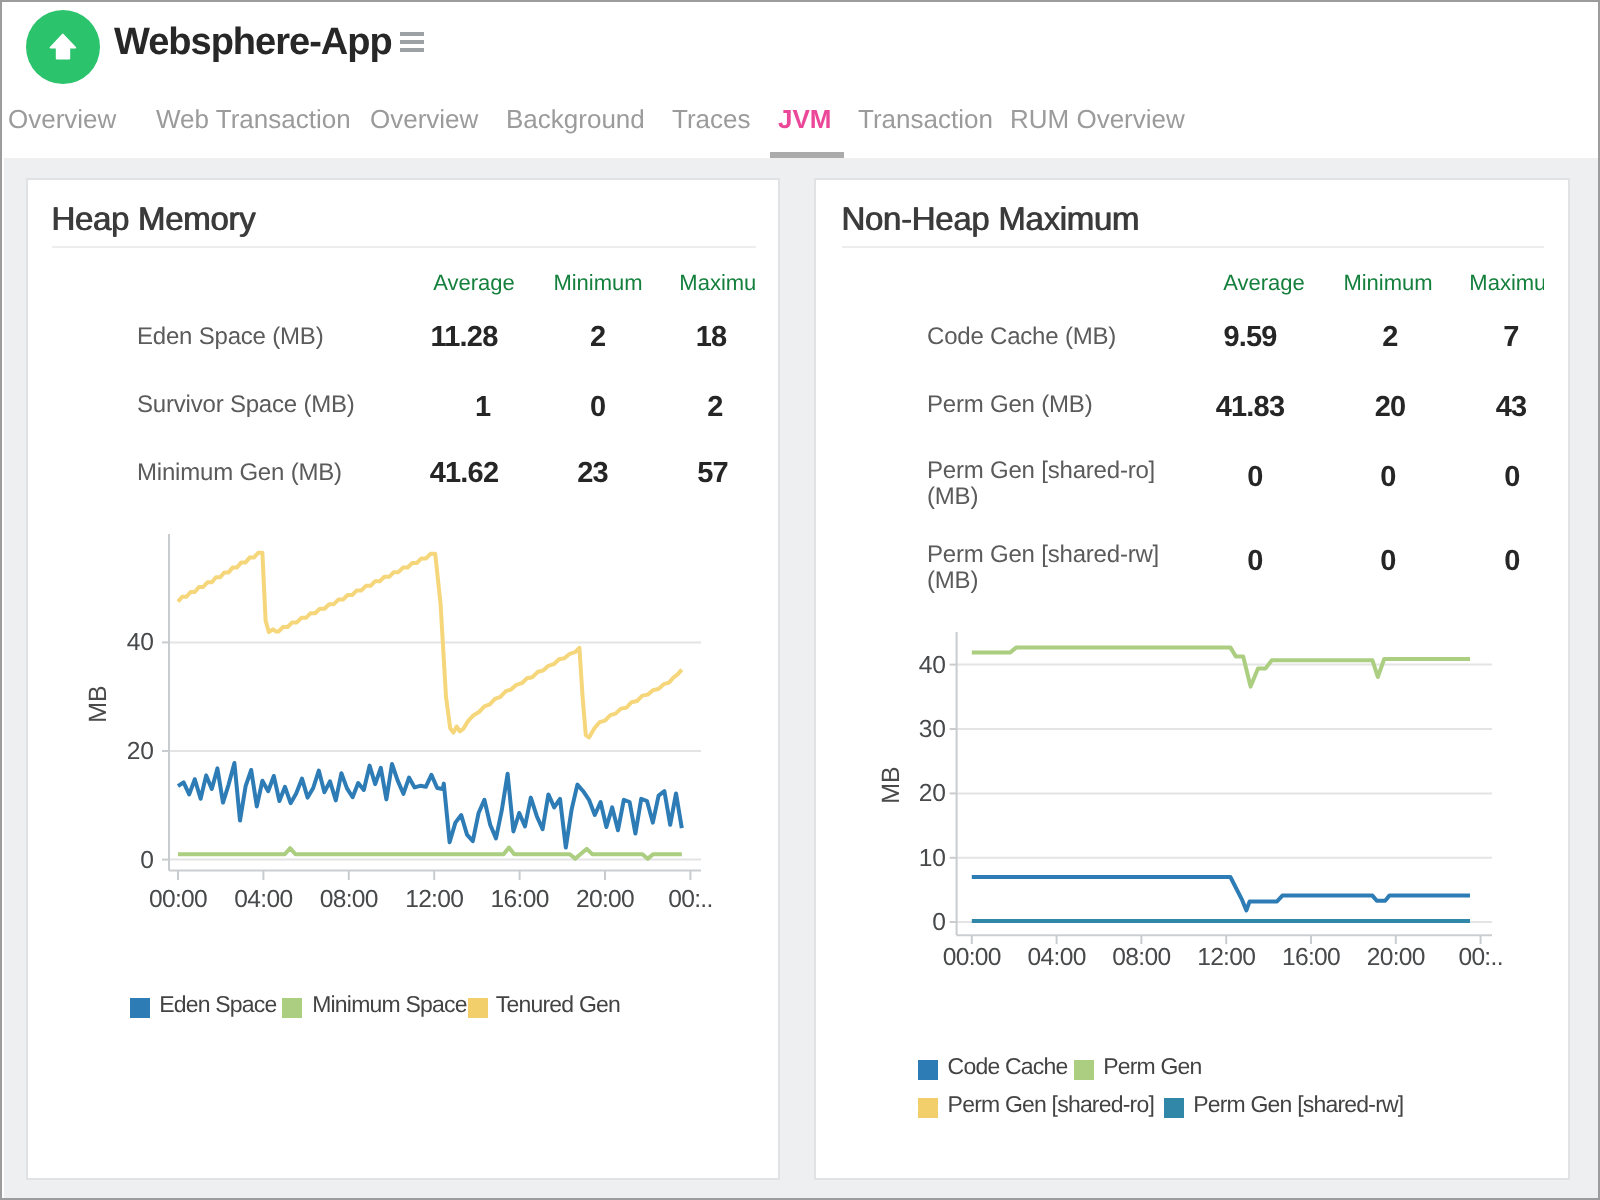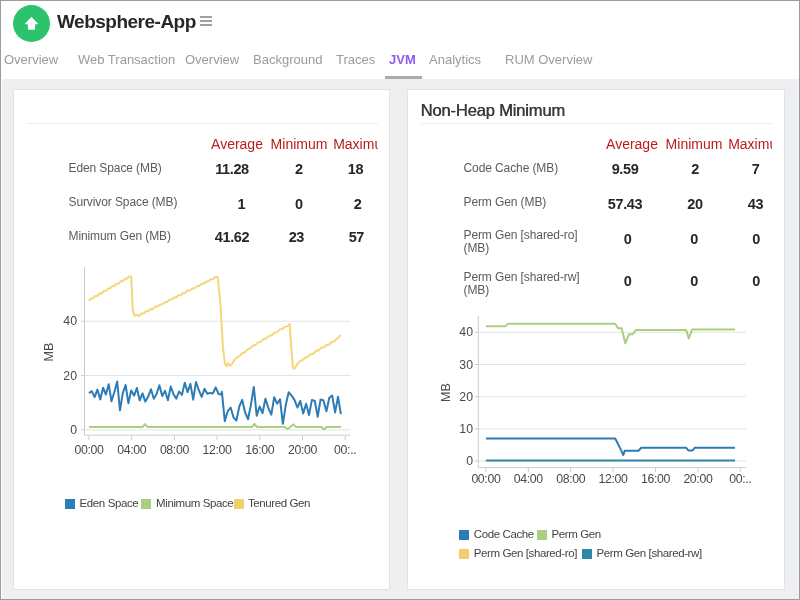--- a/index.html
+++ b/index.html
@@ -1,20 +1,20 @@
 <!DOCTYPE html>
 <html><head><meta charset="utf-8"><style>
 *{margin:0;padding:0;box-sizing:border-box}
 html,body{width:800px;height:600px;font-family:"Liberation Sans",sans-serif;background:#fff;position:relative;overflow:hidden}
 .frame{position:absolute;left:0;top:0;width:800px;height:600px;border:1.5px solid #9c9c9c;pointer-events:none;z-index:50}
 .content{position:absolute;left:1.5px;top:79px;width:797px;height:519.5px;background:#edeff1}
 .card{position:absolute;background:#fff;border:1px solid #e0e3e5;overflow:hidden}
 .abs{position:absolute;white-space:nowrap}
 .ctitle{font-size:16.5px;font-weight:normal;color:#3b3b3b;letter-spacing:-0.15px;text-shadow:0.45px 0 0 #3b3b3b}
-.th{font-size:14px;color:#b91c1c}
+.th{font-size:11px;color:#15803d}
 .rowlab{font-size:12px;letter-spacing:-0.1px;color:#5b5b5b}
 .val{font-size:14.5px;font-weight:bold;color:#262626;letter-spacing:-0.4px}
 .cc{transform:translateX(-50%)}
 .leg{font-size:11.5px;letter-spacing:-0.4px;color:#434343}
 .sq{position:absolute;width:10px;height:10px}
 .tab{position:absolute;top:51.5px;font-size:13px;color:#9b9b9b}
 svg text{font-family:"Liberation Sans",sans-serif}
 .xl{font-size:12.3px;fill:#47494b;letter-spacing:-0.35px}
 .yl{font-size:12.3px;fill:#47494b}
 .mb{font-size:12.5px;fill:#4a4a4a}
@@ -26,27 +26,28 @@
 </svg>
 <div class="abs" style="left:57px;top:10.5px;font-size:19px;letter-spacing:-0.5px;font-weight:bold;color:#272727">Websphere-App</div>
 <div class="abs" style="left:199.5px;top:15.6px;width:12px;height:2px;background:#9ba1a5"></div>
 <div class="abs" style="left:199.5px;top:20px;width:12px;height:2px;background:#9ba1a5"></div>
 <div class="abs" style="left:199.5px;top:24.4px;width:12px;height:2px;background:#9ba1a5"></div>
 <div class="tab" style="left:4px">Overview</div>
 <div class="tab" style="left:78px">Web Transaction</div>
 <div class="tab" style="left:185px">Overview</div>
 <div class="tab" style="left:253px">Background</div>
 <div class="tab" style="left:336px">Traces</div>
-<div class="tab" style="left:389px;color:#8b5cf6;font-weight:bold">JVM</div>
-<div class="tab" style="left:429px">Analytics</div>
+<div class="tab" style="left:389px;color:#ec4899;font-weight:bold">JVM</div>
+<div class="tab" style="left:429px">Transaction</div>
 <div class="tab" style="left:505px">RUM Overview</div>
 <div class="abs" style="left:385px;top:75.8px;width:36.6px;height:3.5px;background:#ababab"></div>
 <div class="content"></div>
 
 <div class="card" style="left:13px;top:89px;width:377px;height:501px">
+ <div class="abs ctitle" style="left:11.5px;top:11px">Heap Memory</div>
  <div class="abs" style="left:11.5px;top:33px;width:352px;height:1px;background:#ededed"></div>
  <div class="abs th cc" style="left:223px;top:45.5px">Average</div>
  <div class="abs th cc" style="left:285px;top:45.5px">Minimum</div>
  <div class="abs" style="left:0;top:45.5px;width:364px;height:16px;overflow:hidden">
       <div class="abs th cc" style="left:349.5px;top:0">Maximum</div>
     </div>
 
  <div class="abs rowlab" style="left:54.5px;top:70.8px">Eden Space (MB)</div>
  <div class="abs val cc" style="left:218px;top:71px">11.28</div>
  <div class="abs val cc" style="left:284.8px;top:71px">2</div>
@@ -96,35 +97,35 @@
 
  <div class="sq" style="left:50.7px;top:409px;background:#2e7cb5"></div>
  <div class="abs leg" style="left:65.6px;top:407px">Eden Space</div>
  <div class="sq" style="left:127.2px;top:409px;background:#abce80"></div>
  <div class="abs leg" style="left:142.1px;top:407px">Minimum Space</div>
  <div class="sq" style="left:219.5px;top:409px;background:#f2cf6b"></div>
  <div class="abs leg" style="left:233.9px;top:407px">Tenured Gen</div>
 </div>
 
 <div class="card" style="left:407px;top:89px;width:378px;height:501px">
- <div class="abs ctitle" style="left:12.5px;top:11px">Non-Heap Minimum</div>
+ <div class="abs ctitle" style="left:12.5px;top:11px">Non-Heap Maximum</div>
  <div class="abs" style="left:12.5px;top:33px;width:351px;height:1px;background:#ededed"></div>
  <div class="abs th cc" style="left:224px;top:45.5px">Average</div>
  <div class="abs th cc" style="left:286px;top:45.5px">Minimum</div>
  <div class="abs" style="left:0;top:45.5px;width:364px;height:16px;overflow:hidden">
       <div class="abs th cc" style="left:350.5px;top:0">Maximum</div>
     </div>
 
  <div class="abs rowlab" style="left:55.5px;top:70.8px">Code Cache (MB)</div>
  <div class="abs val cc" style="left:217px;top:71px">9.59</div>
  <div class="abs val cc" style="left:287px;top:71px">2</div>
  <div class="abs val cc" style="left:347.5px;top:71px">7</div>
 
  <div class="abs rowlab" style="left:55.5px;top:105.3px">Perm Gen (MB)</div>
- <div class="abs val cc" style="left:217px;top:105.5px">57.43</div>
+ <div class="abs val cc" style="left:217px;top:105.5px">41.83</div>
  <div class="abs val cc" style="left:287px;top:105.5px">20</div>
  <div class="abs val cc" style="left:347.5px;top:105.5px">43</div>
 
  <div class="abs rowlab" style="left:55.5px;top:137.7px">Perm Gen [shared-ro]</div>
  <div class="abs rowlab" style="left:55.5px;top:151.2px">(MB)</div>
  <div class="abs val cc" style="left:219.5px;top:140.5px">0</div>
  <div class="abs val cc" style="left:286px;top:140.5px">0</div>
  <div class="abs val cc" style="left:348px;top:140.5px">0</div>
 
  <div class="abs rowlab" style="left:55.5px;top:179.7px">Perm Gen [shared-rw]</div>

